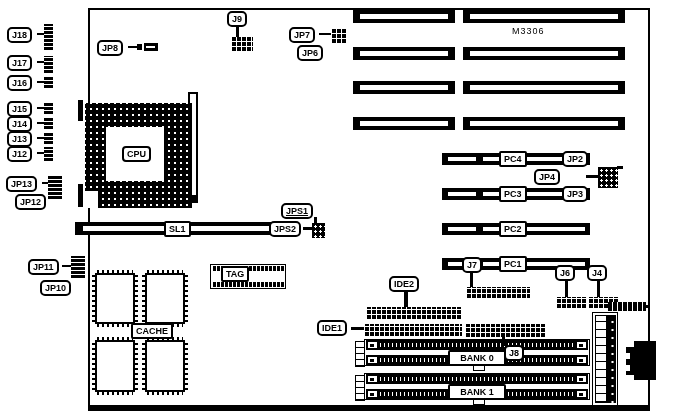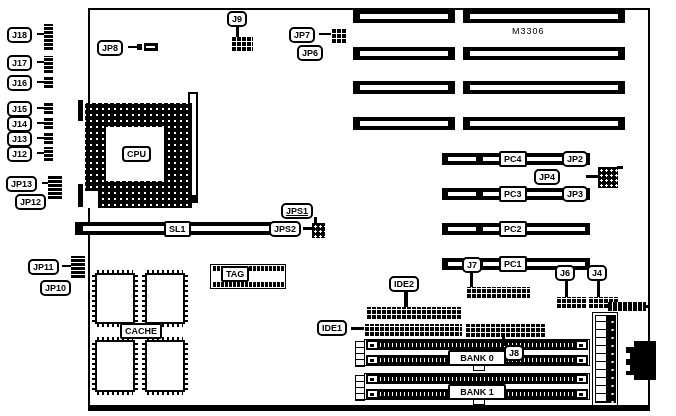--- a/index.html
+++ b/index.html
@@ -235,21 +235,21 @@
       <div class="pr"></div>
       <div class="body"></div>
   </div>
   <div class="chip" style="left:142px;top:337px;width:46px;height:58px;">
     <div class="pt"></div>
       <div class="pb"></div>
       <div class="pl"></div>
       <div class="pr"></div>
       <div class="body"></div>
   </div>
-  <div class="co" style="left:120px;top:323px;border-radius:2px;">CACHE</div>
+  <div class="co" style="left:131px;top:323px;border-radius:2px;">CACHE</div>
 
   <div class="co" style="left:389px;top:276px;">IDE2</div>
   <div class="tail" style="left:404px;top:291px;width:4px;height:16px;"></div>
   <div class="hdr" style="left:366px;top:307px;width:95px;height:12px;"></div>
 
   <div class="co" style="left:317px;top:320px;">IDE1</div>
   <div class="tail" style="left:351px;top:327px;width:13px;height:3px;"></div>
   <div class="hdr" style="left:364px;top:324px;width:98px;height:12px;"></div>
 
   <div class="co" style="left:462px;top:257px;">J7</div>

